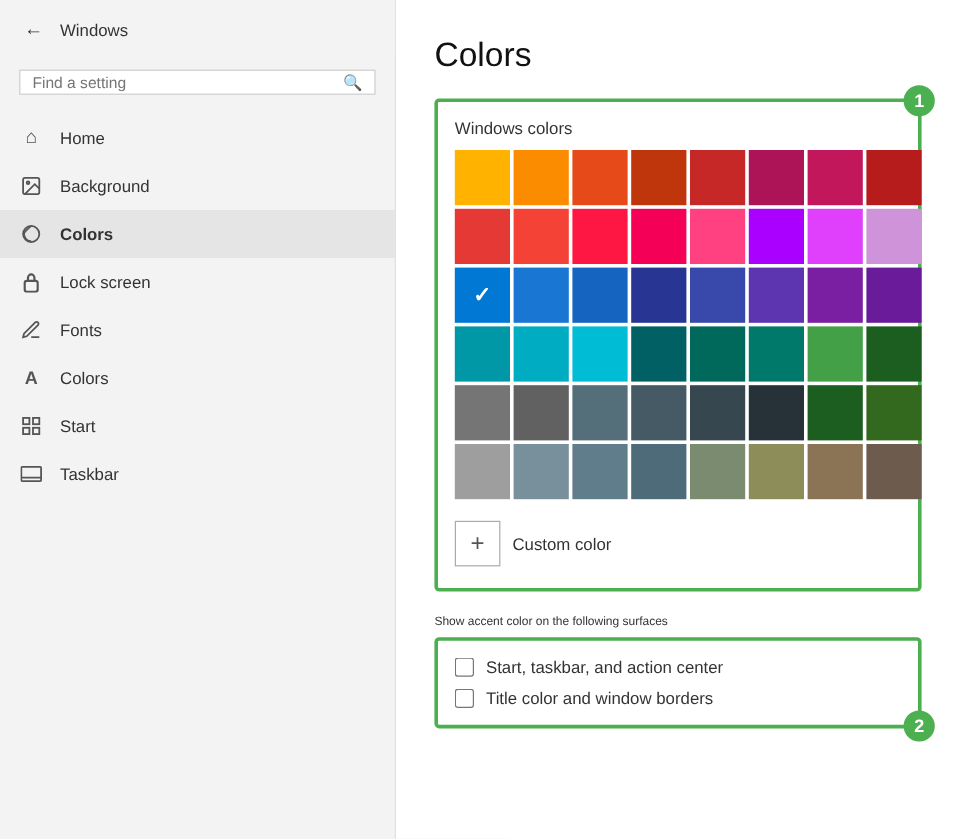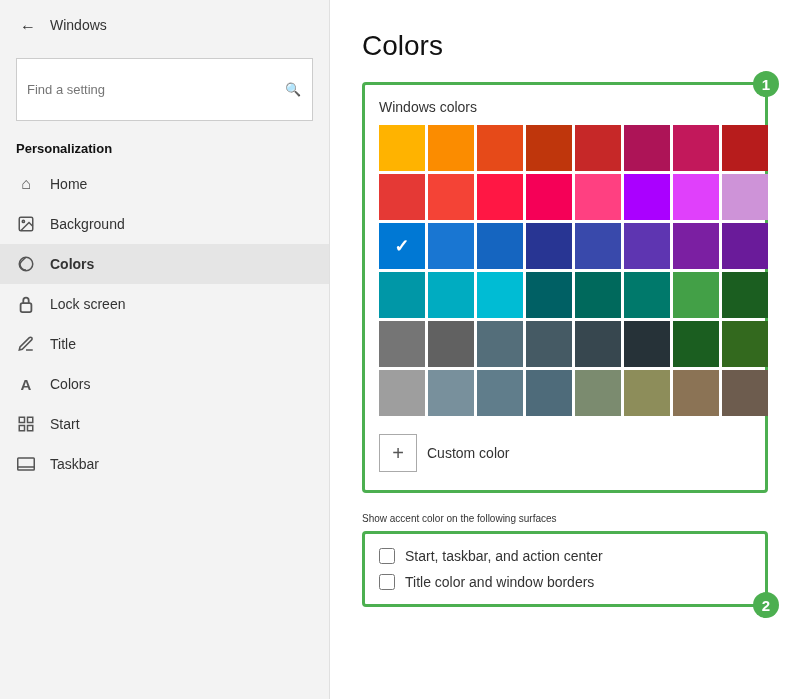--- a/index.html
+++ b/index.html
@@ -46,21 +46,21 @@
       font-size: 14px;
       color: #333;
       font-weight: 400;
     }
 
     .search-box {
       margin: 8px 16px 12px 16px;
       display: flex;
       border: 1px solid #ccc;
       background: #fff;
-      padding: 23px 10px;
+      padding: 2px 10px;
       gap: 8px;
     }
 
     .search-input {
       border: none;
       outline: none;
       font-size: 13px;
       color: #666;
       flex: 1;
       background: transparent;
@@ -267,21 +267,20 @@
   <div class="sidebar-header">
     <button class="back-btn">←</button>
     <span class="settings-title">Windows</span>
   </div>
 
   <div class="search-box">
     <input class="search-input" type="text" placeholder="Find a setting" style="">
     <button class="search-icon-btn">🔍</button>
   </div>
 
-  <div class="section-label">Personalization</div>
 
   <ul class="nav-items">
     <li class="nav-item">
       <span class="nav-icon">⌂</span>
       <span>Home</span>
     </li>
     <li class="nav-item">
       <span class="nav-icon">
         <svg width="18" height="18" viewBox="0 0 24 24" fill="none" stroke="#555" stroke-width="2">
             <rect x="3" y="3" width="18" height="18" rx="2"></rect>
@@ -309,21 +308,21 @@
       </span>
       <span>Lock screen</span>
     </li>
     <li class="nav-item">
       <span class="nav-icon">
         <svg width="18" height="18" viewBox="0 0 24 24" fill="none" stroke="#555" stroke-width="2">
             <path d="M12 20h9"></path>
             <path d="M16.5 3.5a2.121 2.121 0 0 1 3 3L7 19l-4 1 1-4L16.5 3.5z"></path>
           </svg>
       </span>
-      <span>Title</span>
+      <span>Fonts</span>
     </li>
     <li class="nav-item">
       <span class="nav-icon" style="font-size:15px;font-weight:bold;color:#555;">A</span>
       <span>Colors</span>
     </li>
     <li class="nav-item">
       <span class="nav-icon">
         <svg width="18" height="18" viewBox="0 0 24 24" fill="none" stroke="#555" stroke-width="2">
             <rect x="3" y="3" width="7" height="7"></rect>
             <rect x="14" y="3" width="7" height="7"></rect>

